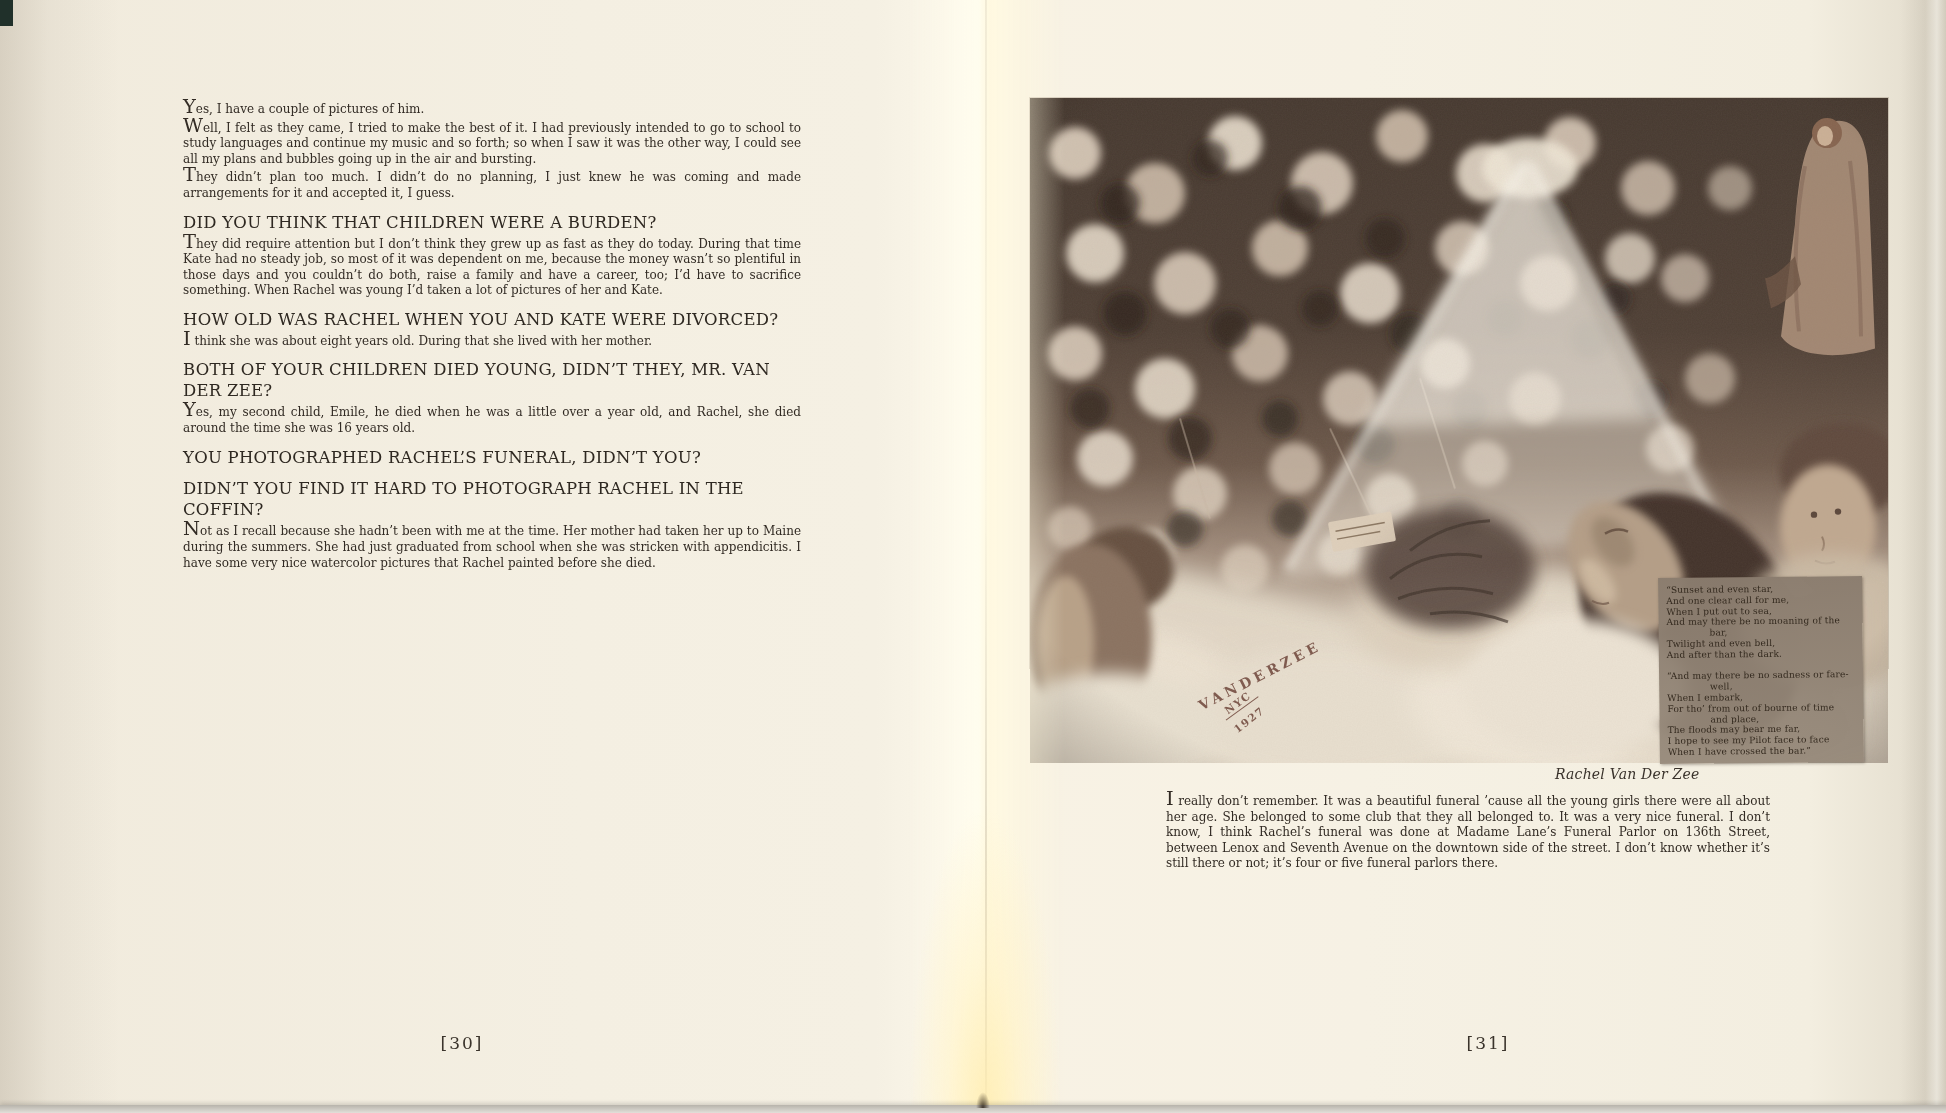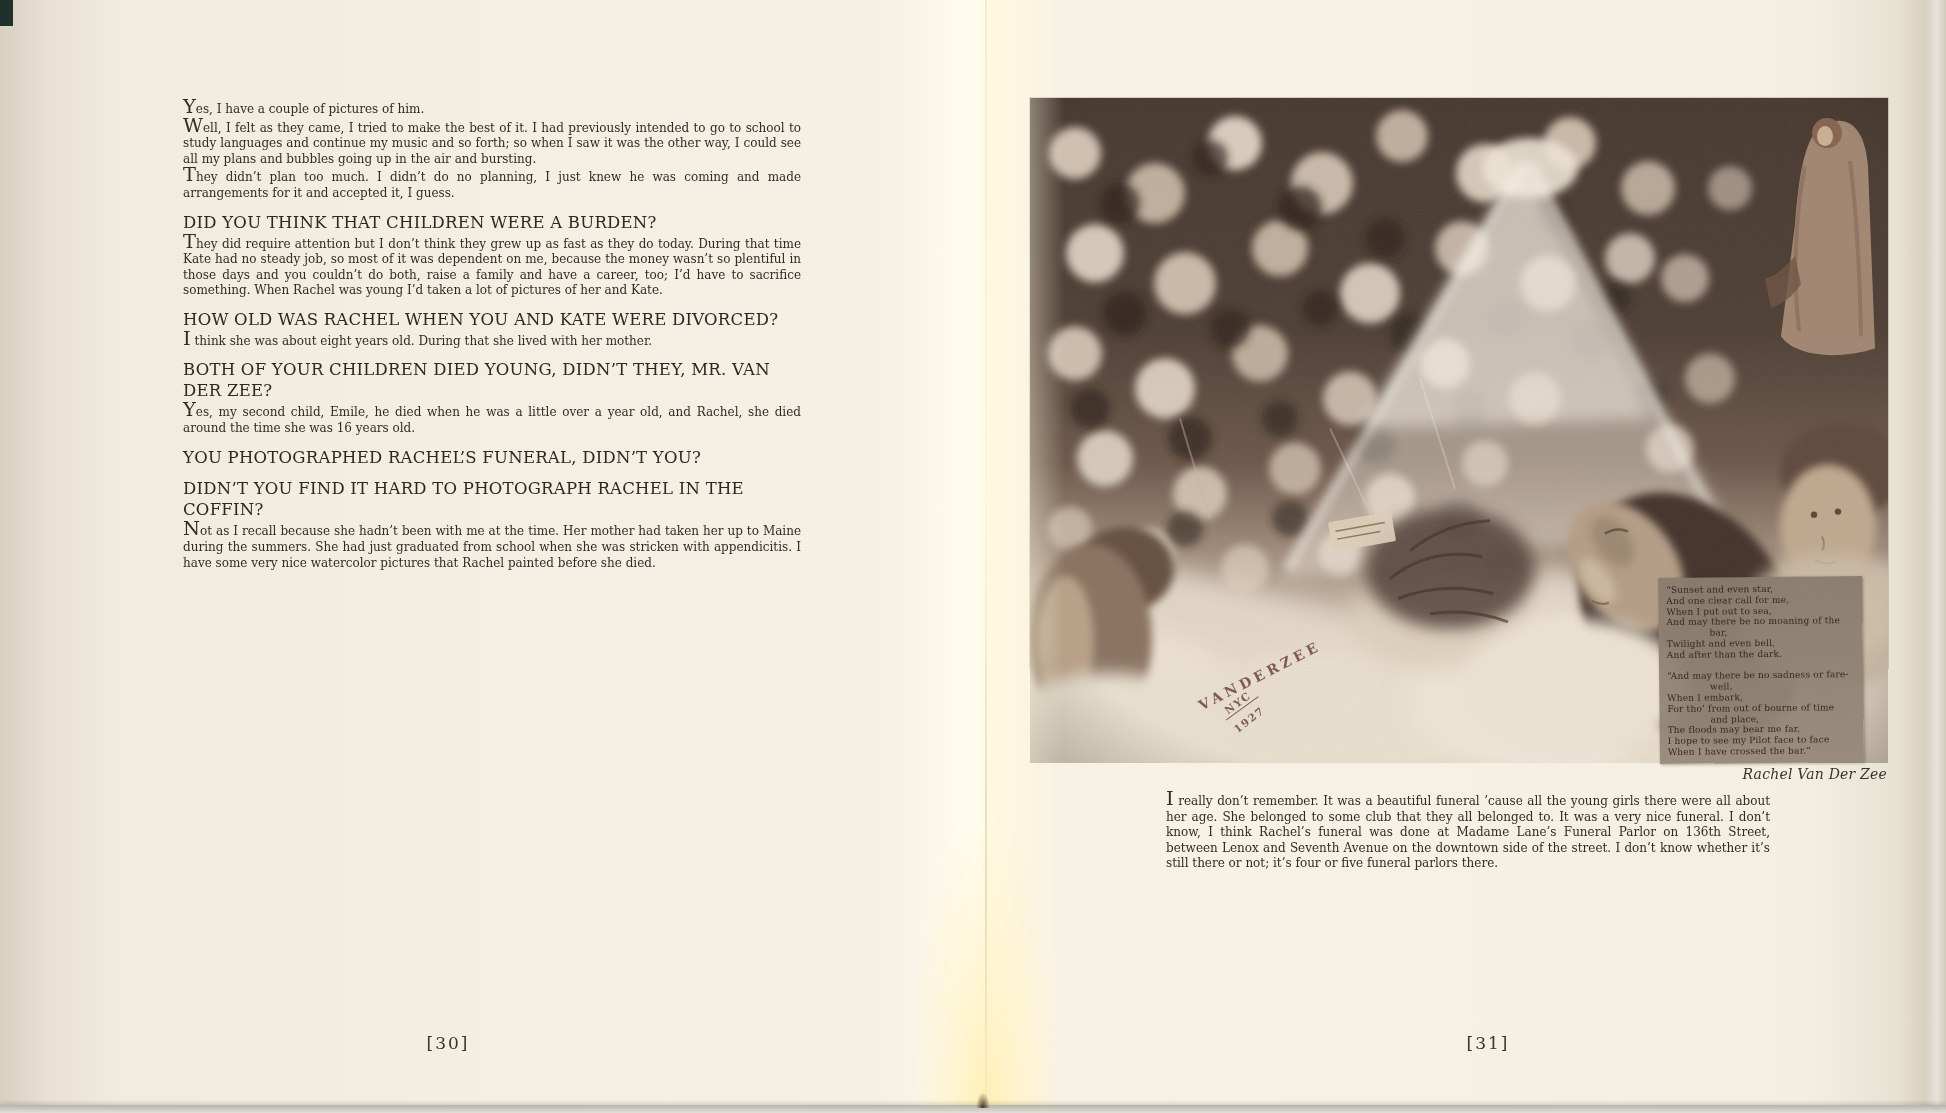--- a/index.html
+++ b/index.html
@@ -46,21 +46,21 @@
     margin:11px 0 1px;color:#2e2821;text-align:left;
   }
   .qa-col p.answer{
     font-size:12px;line-height:1.3;text-align:justify;margin:0 0 1px;
   }
   .qa-col p.answer::first-letter{font-size:1.62em;line-height:.75;}
   #left-qa{left:183px;top:100px;width:618px;}
   #right-qa{left:1166px;top:792px;width:604px;}
 
   .pagenum{position:absolute;font-size:17px;letter-spacing:2px;color:#3a332b;}
-  .pagenum.pn-left{left:388px;top:1033px;width:120px;text-align:center;}
+  .pagenum.pn-left{left:402px;top:1033px;width:120px;text-align:center;}
   .pagenum.pn-right{left:1428px;top:1033px;width:120px;text-align:center;}
 
   
   .photo{position:absolute;left:1030px;top:98px;width:858px;height:570px;
     box-shadow:0 0 0 1px rgba(110,90,70,.25);}
   .photo svg{display:block;position:absolute;inset:0;}
   .poem-card{
     position:absolute;left:629px;top:479px;width:204px;height:186px;
     background:linear-gradient(180deg, rgba(138,124,110,.96), rgba(150,137,122,.94));
     color:#33291e;padding:7px 6px 4px 8px;box-sizing:border-box;
@@ -71,21 +71,21 @@
   .stamp{
     position:absolute;left:168px;top:568px;transform:rotate(-27deg);
     color:#693f34;opacity:.82;font-weight:bold;
   }
   .stamp-name{font-size:14px;letter-spacing:4px;}
   .stamp-sub{margin-left:16px;font-size:10.5px;letter-spacing:1.5px;line-height:1.15;}
   .stamp-city{display:inline-block;border-bottom:1.5px solid #693f34;padding:0 5px 1px;transform:rotate(-9deg);}
   .stamp-year{display:block;transform:rotate(-11deg) translate(4px,-1px);}
 
   .caption{
-    position:absolute;left:1555px;top:766px;width:332px;text-align:right;
+    position:absolute;left:1555px;top:766px;width:332px;text-align:left;
     font-style:italic;font-size:14px;color:#39322b;letter-spacing:.2px;
   }
 </style>
 </head>
 <body>
 
 <div class="spread">
 
   <div class="left-shade"></div>
   <div class="right-stack"></div>

